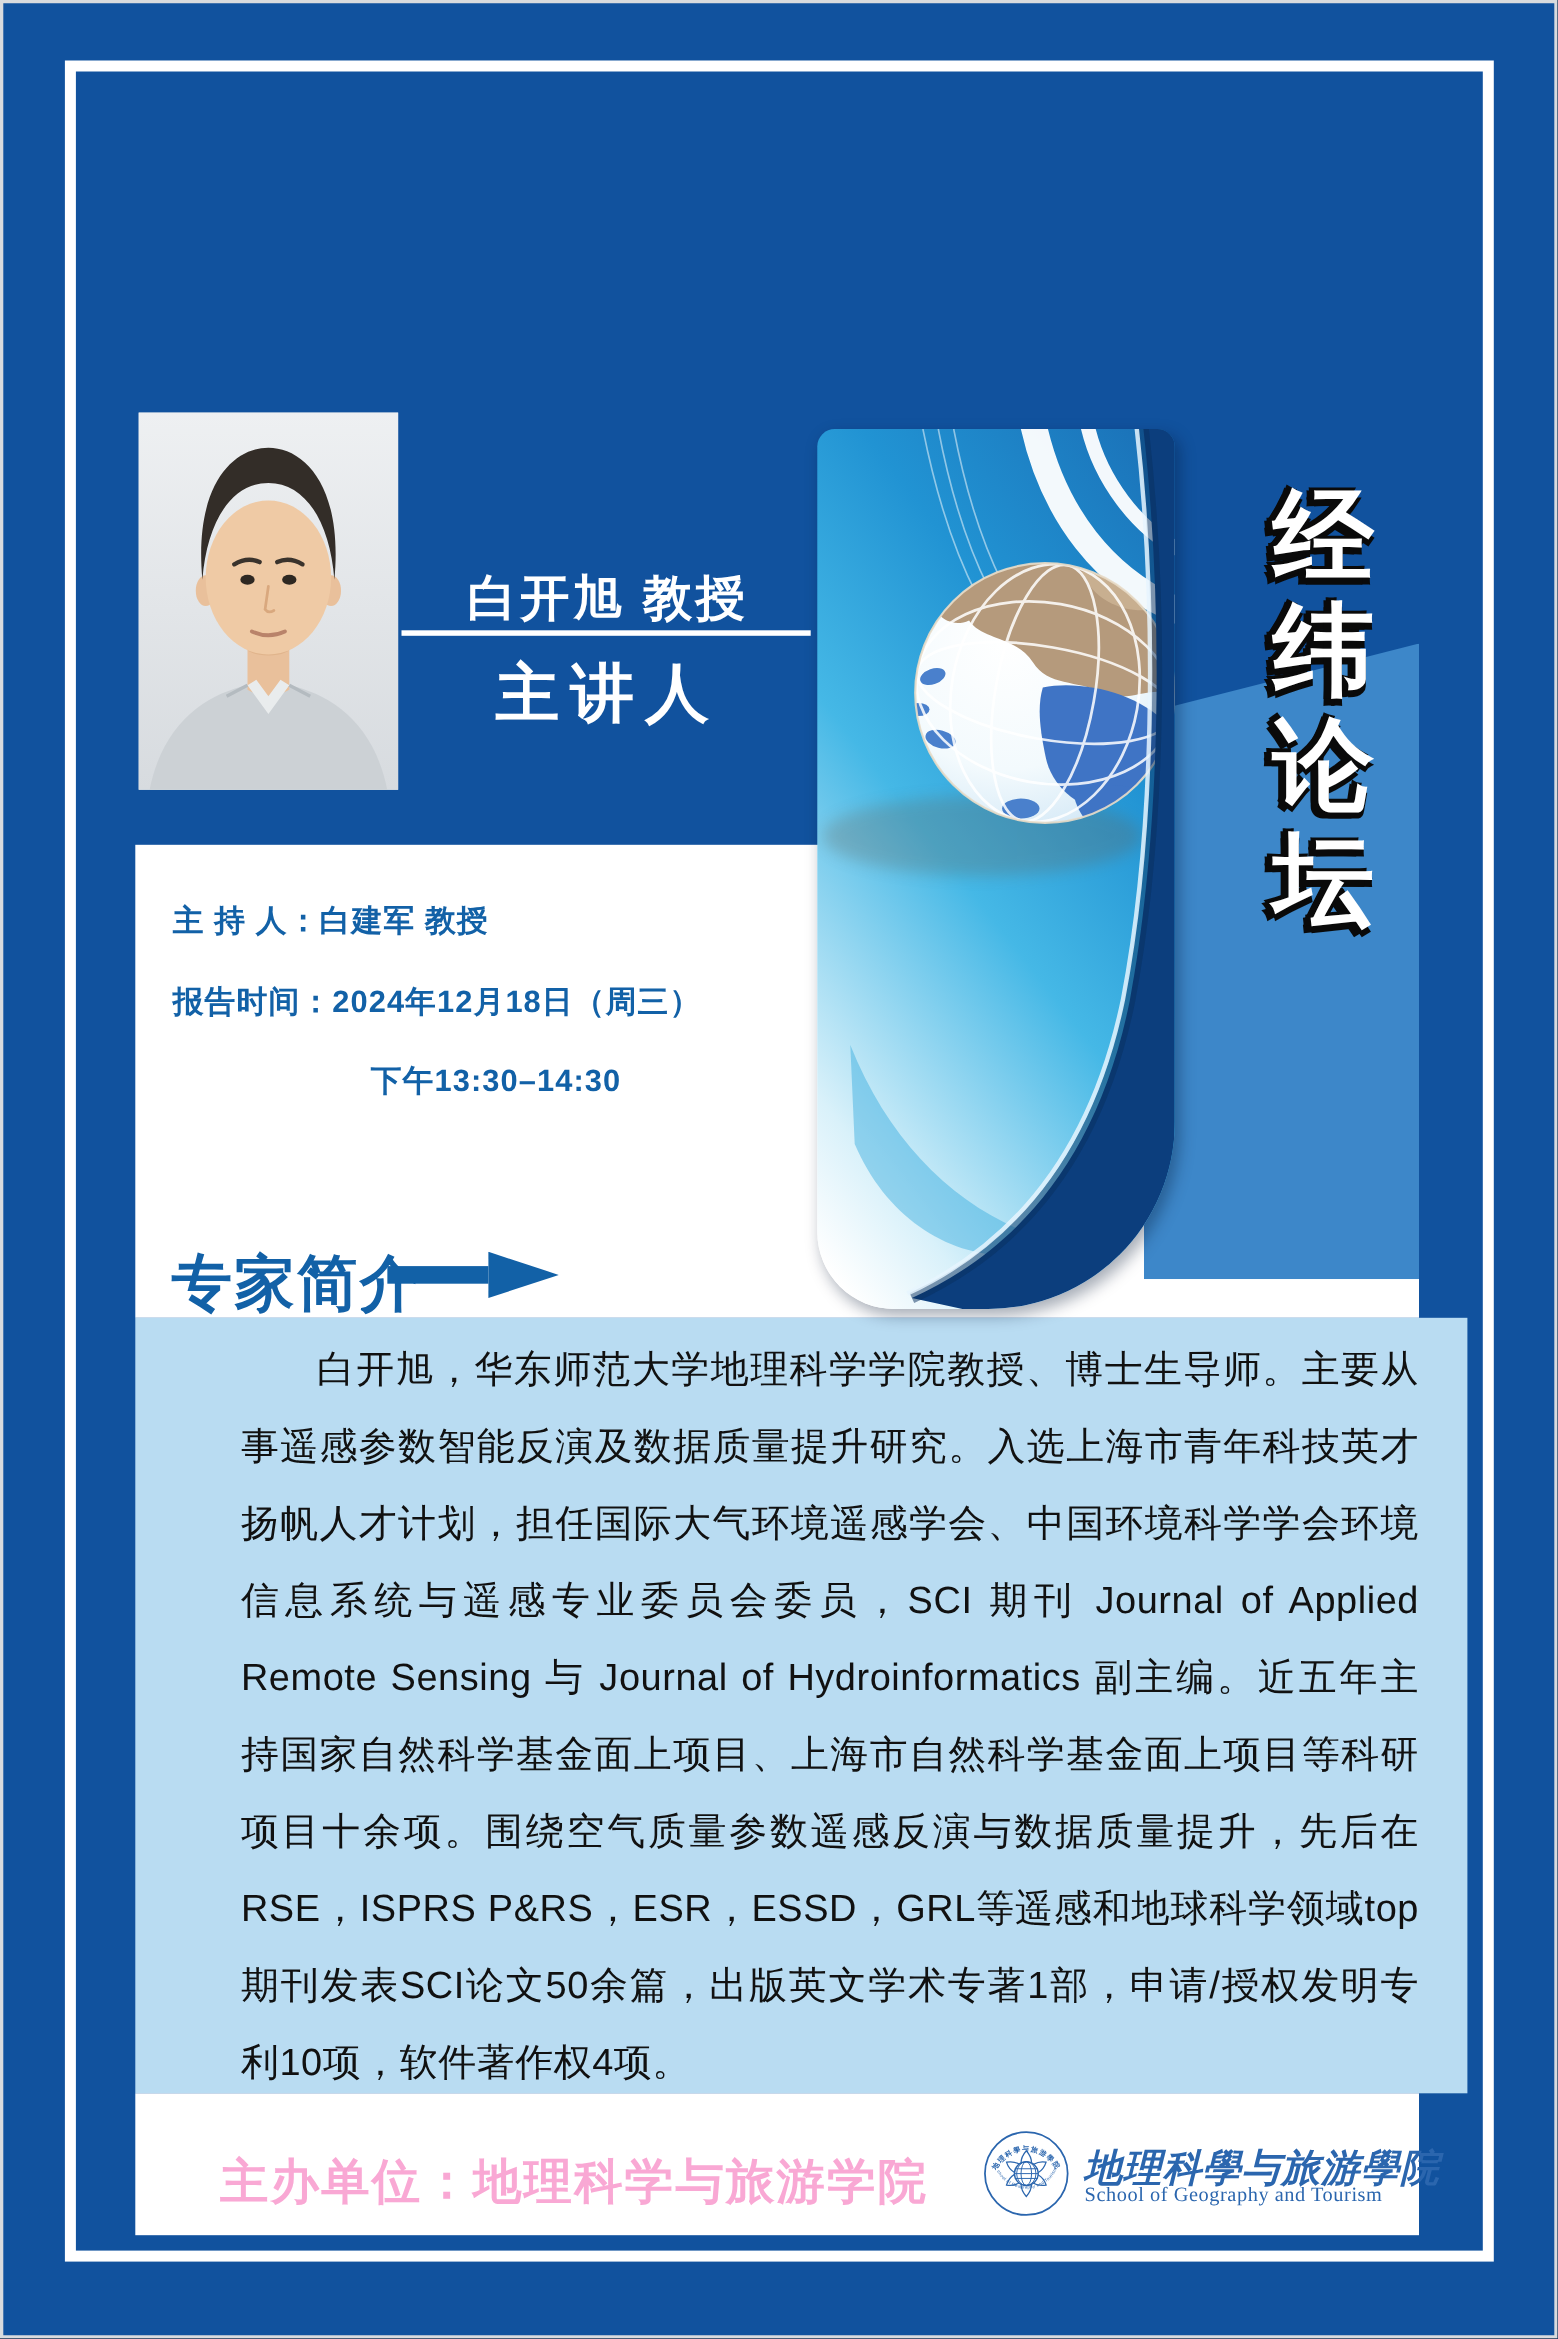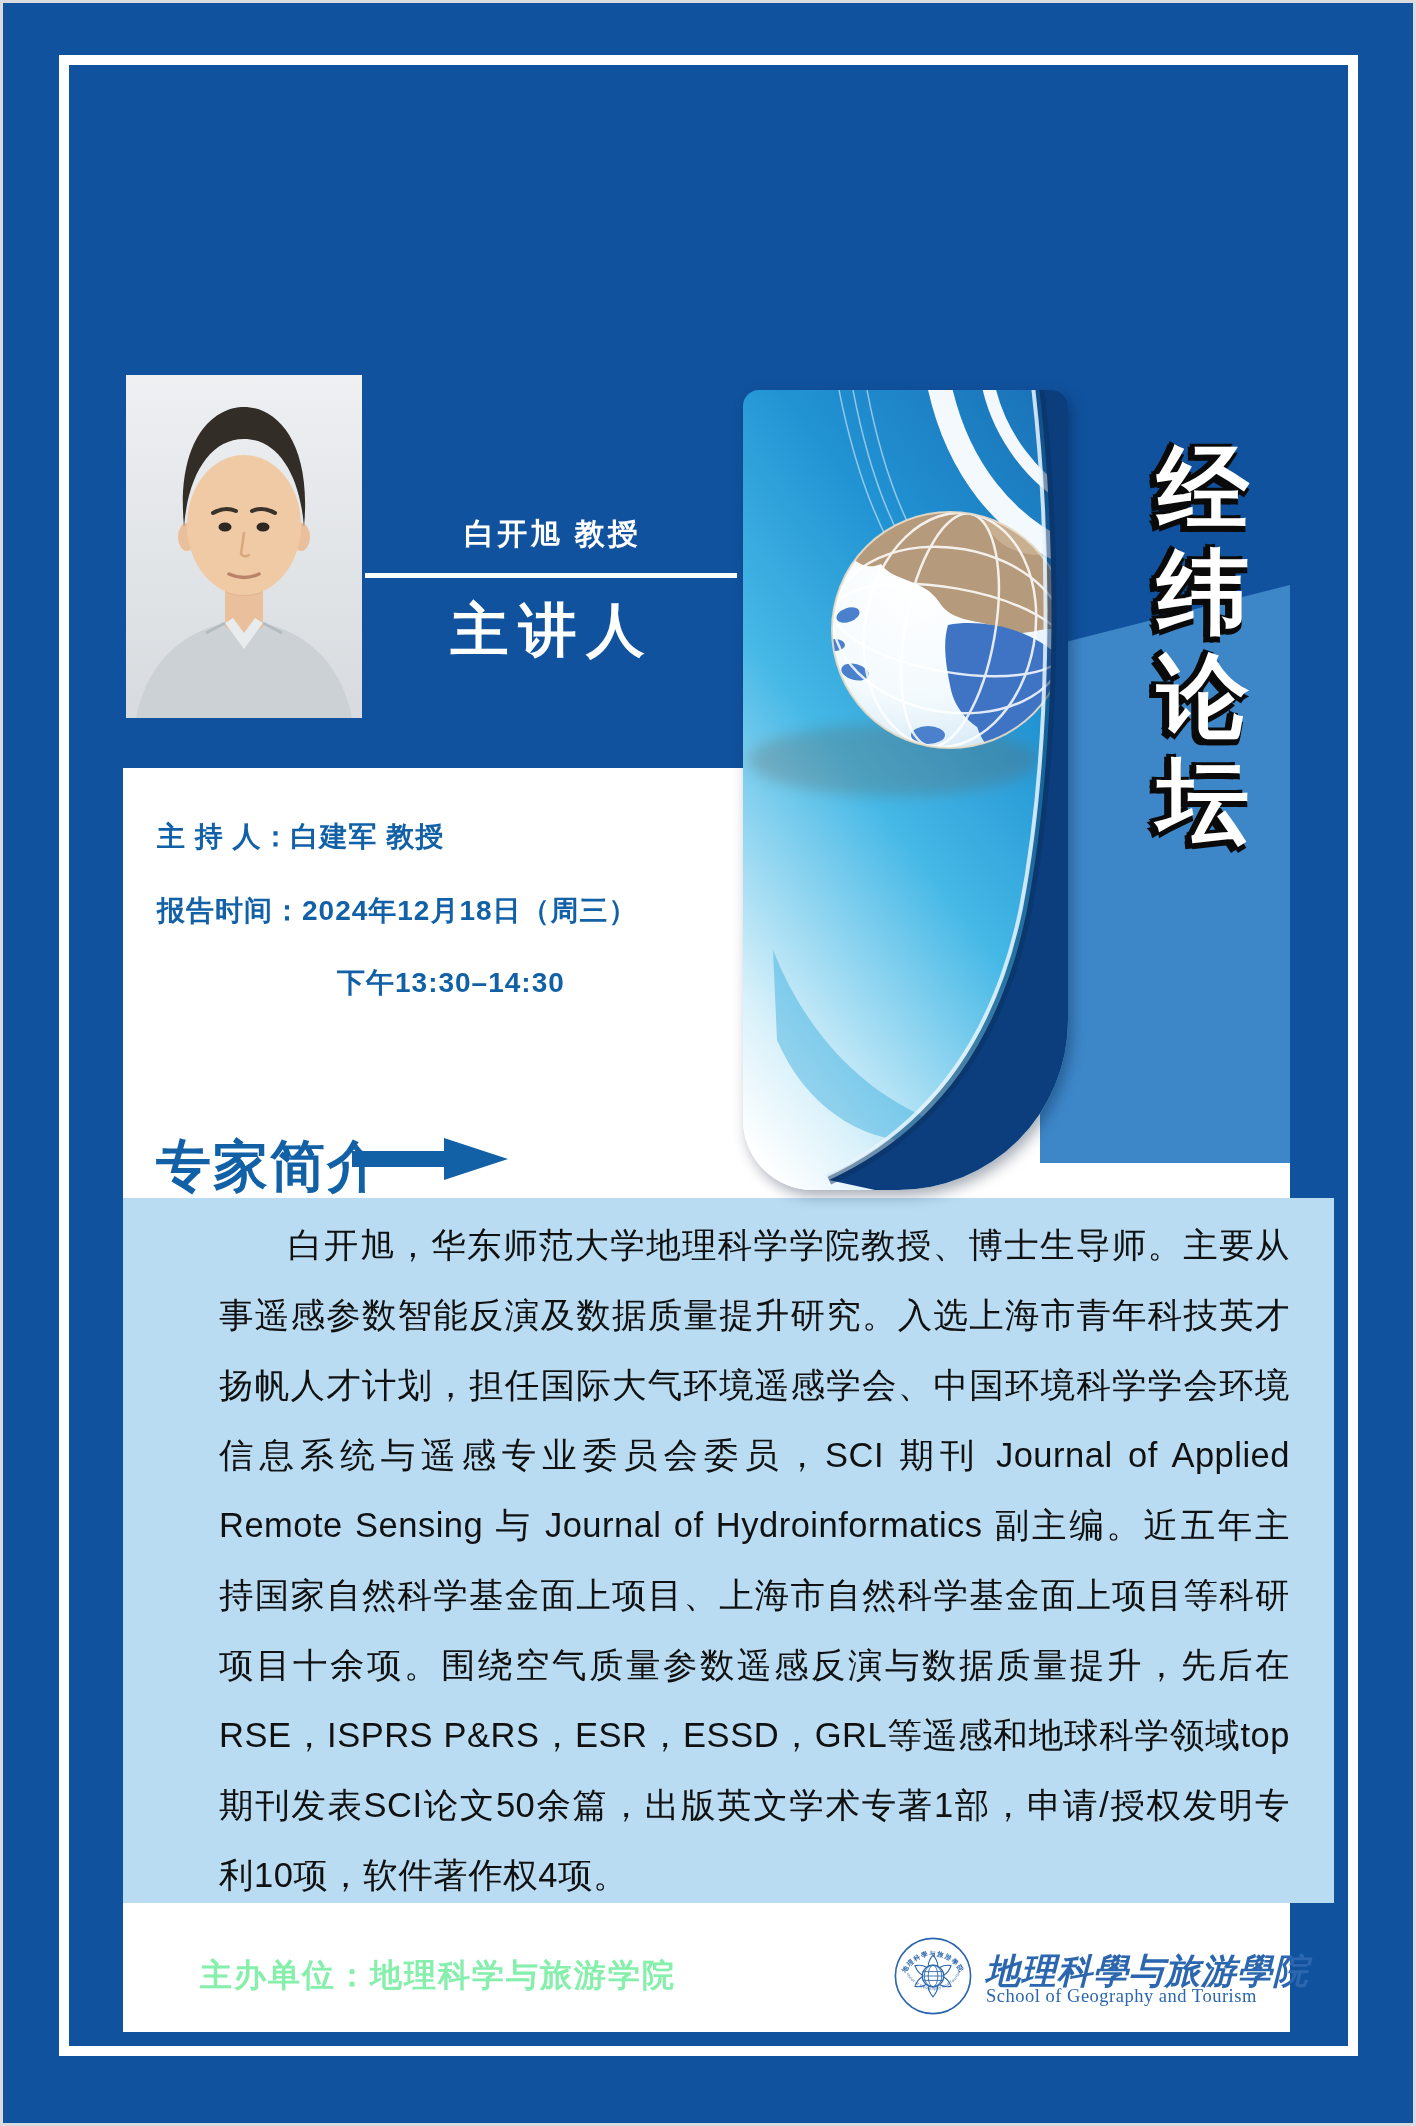--- a/index.html
+++ b/index.html
@@ -21,21 +21,21 @@
     text-shadow:2px 2px 0 rgba(0,0,0,.18);
   }
   
   .portrait{
     position:absolute;left:126px;top:375px;width:236px;height:343px;z-index:2;
     background:#e9ebed;
   }
   
   .speaker-name{
     position:absolute;left:362px;top:514px;width:381px;z-index:5;
-    text-align:center;color:#ffffff;font-weight:800;font-size:30px;letter-spacing:3px;
+    text-align:center;color:#ffffff;font-weight:800;font-size:45px;letter-spacing:3px;
   }
   .speaker-divider{
     position:absolute;left:365px;top:573px;width:372px;height:5px;background:#ffffff;z-index:5;
   }
   .speaker-role{
     position:absolute;left:362px;top:592px;width:381px;z-index:5;
     text-align:center;color:#ffffff;font-weight:900;font-size:58px;letter-spacing:10px;
   }
   
   .info-panel{
@@ -85,22 +85,22 @@
     margin:12px 44px 0 52px;color:#111111;font-size:34.5px;line-height:70px;
     text-align:justify;text-indent:2em;letter-spacing:.5px;
     font-family:"Liberation Sans","DejaVu Sans",sans-serif;
   }
   
   .footer-panel{
     position:absolute;left:123px;top:1903px;width:1167px;height:129px;
     background:#ffffff;z-index:2;
   }
   .organizer{
-    position:absolute;left:200px;top:1954px;color:#86efac;font-weight:900;
-    font-size:32px;letter-spacing:2px;z-index:6;white-space:nowrap;
+    position:absolute;left:200px;top:1954px;color:#f9a8d4;font-weight:900;
+    font-size:44px;letter-spacing:2px;z-index:6;white-space:nowrap;
   }
   .school-logo{position:absolute;left:893px;top:1936px;z-index:6;}
   .logo-name-cn{
     position:absolute;left:985px;top:1948px;width:330px;z-index:6;
     color:#2b66ae;font-family:"Liberation Serif","DejaVu Serif",serif;
     font-size:35px;font-weight:700;letter-spacing:1px;font-style:italic;white-space:nowrap;
   }
   .logo-name-en{
     position:absolute;left:986px;top:1986px;width:330px;z-index:6;
     color:#2b66ae;font-family:"Liberation Serif","DejaVu Serif",serif;

